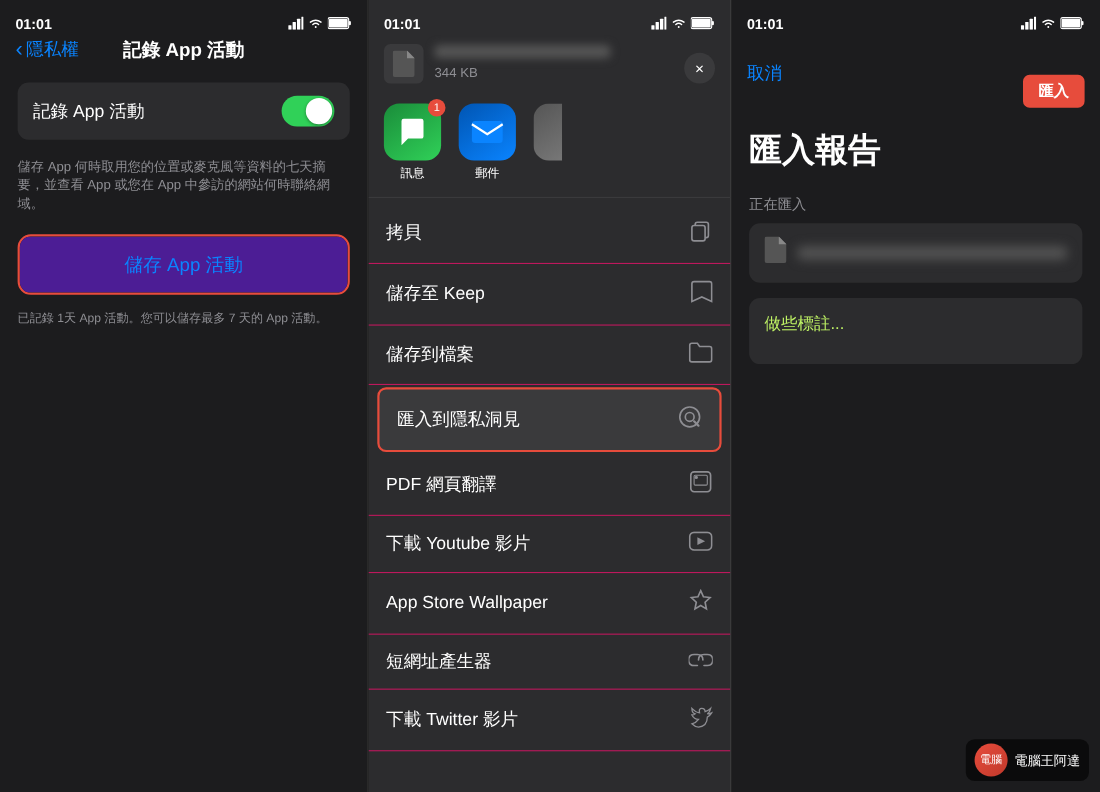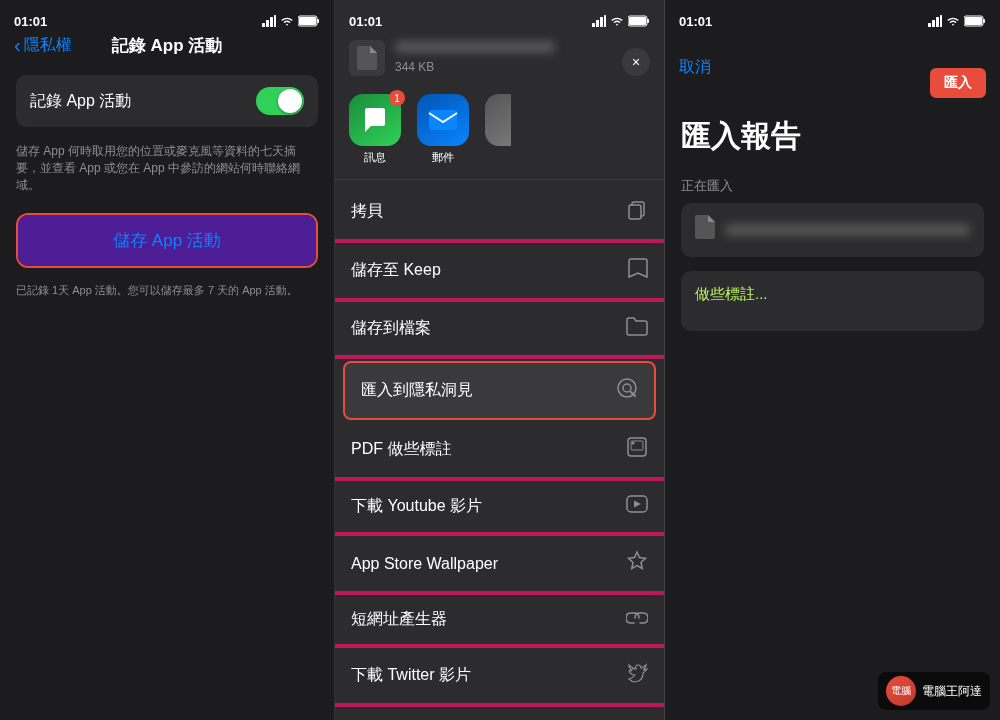--- a/index.html
+++ b/index.html
@@ -256,21 +256,21 @@
       align-items: center;
       justify-content: center;
     }
 
     
     .menu-item {
       display: flex;
       align-items: center;
       justify-content: space-between;
       padding: 14px 16px;
-      border-bottom: 4px solid #be185d;
+      border-bottom: 1px solid #be185d;
       cursor: pointer;
     }
     .menu-item.highlighted {
       background: #3a3a3c;
       border: 2px solid #e74c3c;
       border-radius: 8px;
       margin: 2px 8px;
     }
     .menu-item-label {
       font-size: 16px;
@@ -535,21 +535,21 @@
       <span class="menu-item-icon">
         <svg width="22" height="22" viewBox="0 0 22 22" fill="none">
           <circle cx="11" cy="11" r="9" stroke="#8e8e93" stroke-width="1.5"></circle>
           <circle cx="11" cy="11" r="4" stroke="#8e8e93" stroke-width="1.5"></circle>
           <line x1="19" y1="19" x2="15" y2="15" stroke="#8e8e93" stroke-width="2" stroke-linecap="round"></line>
         </svg>
       </span>
     </div>
 
     <div class="menu-item">
-      <span class="menu-item-label">PDF 做些標註</span>
+      <span class="menu-item-label">PDF 網頁翻譯</span>
       <span class="menu-item-icon">
         <svg width="22" height="22" viewBox="0 0 22 22" fill="none">
           <rect x="2" y="2" width="18" height="18" rx="3" stroke="#8e8e93" stroke-width="1.5"></rect>
           <rect x="5" y="5" width="12" height="9" rx="1" stroke="#8e8e93" stroke-width="1"></rect>
           <circle cx="7" cy="7" r="1.5" fill="#8e8e93"></circle>
         </svg>
       </span>
     </div>
 
     <div class="menu-item">

